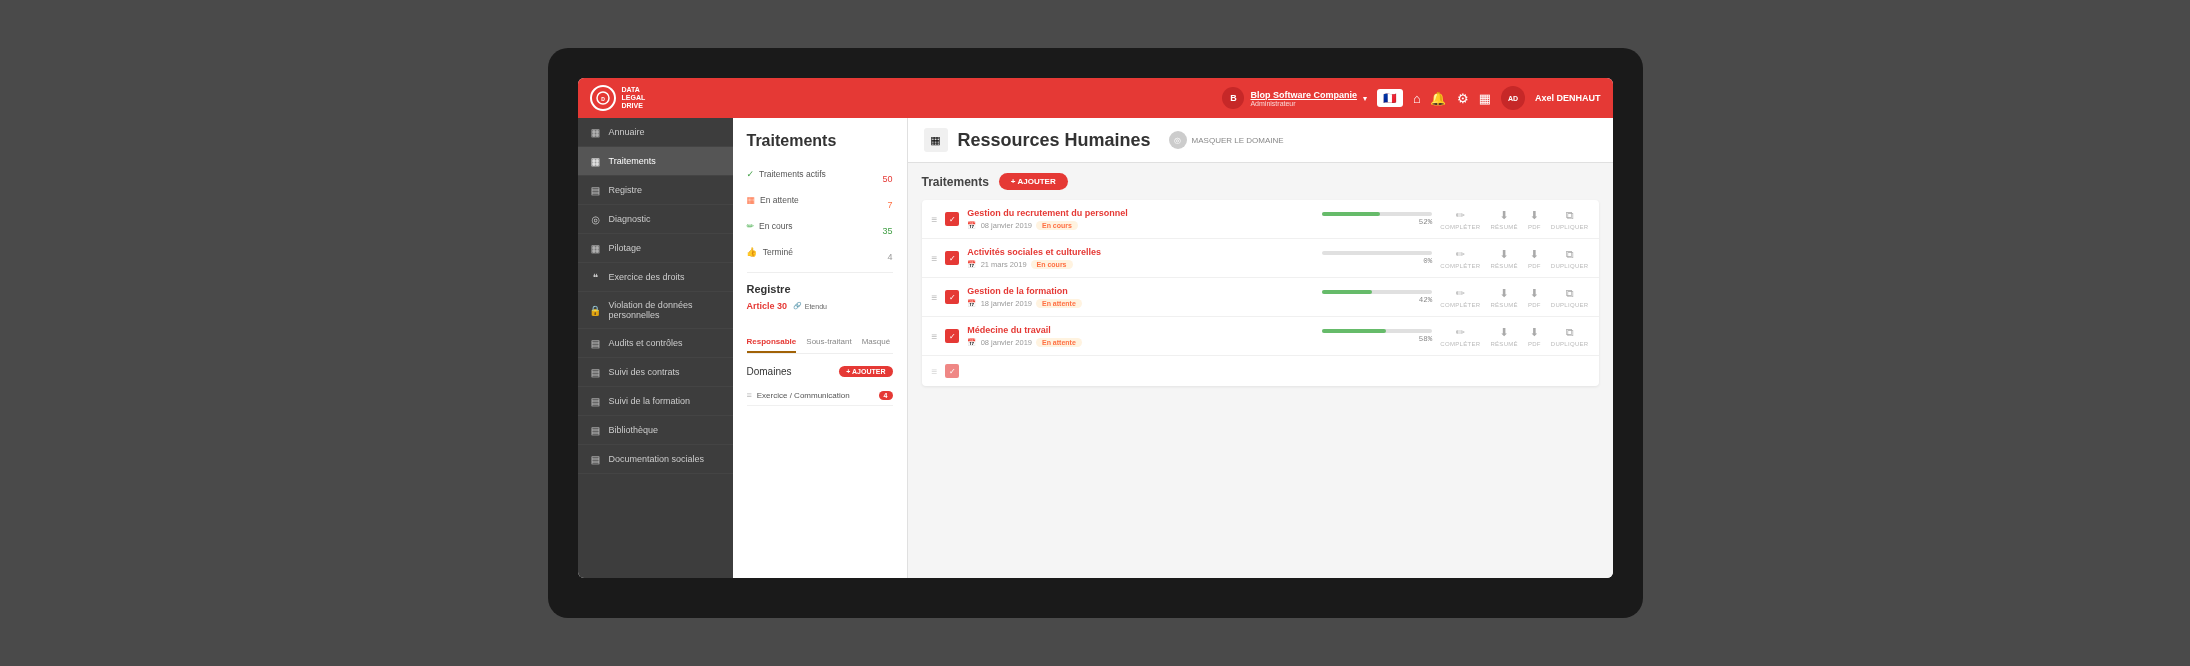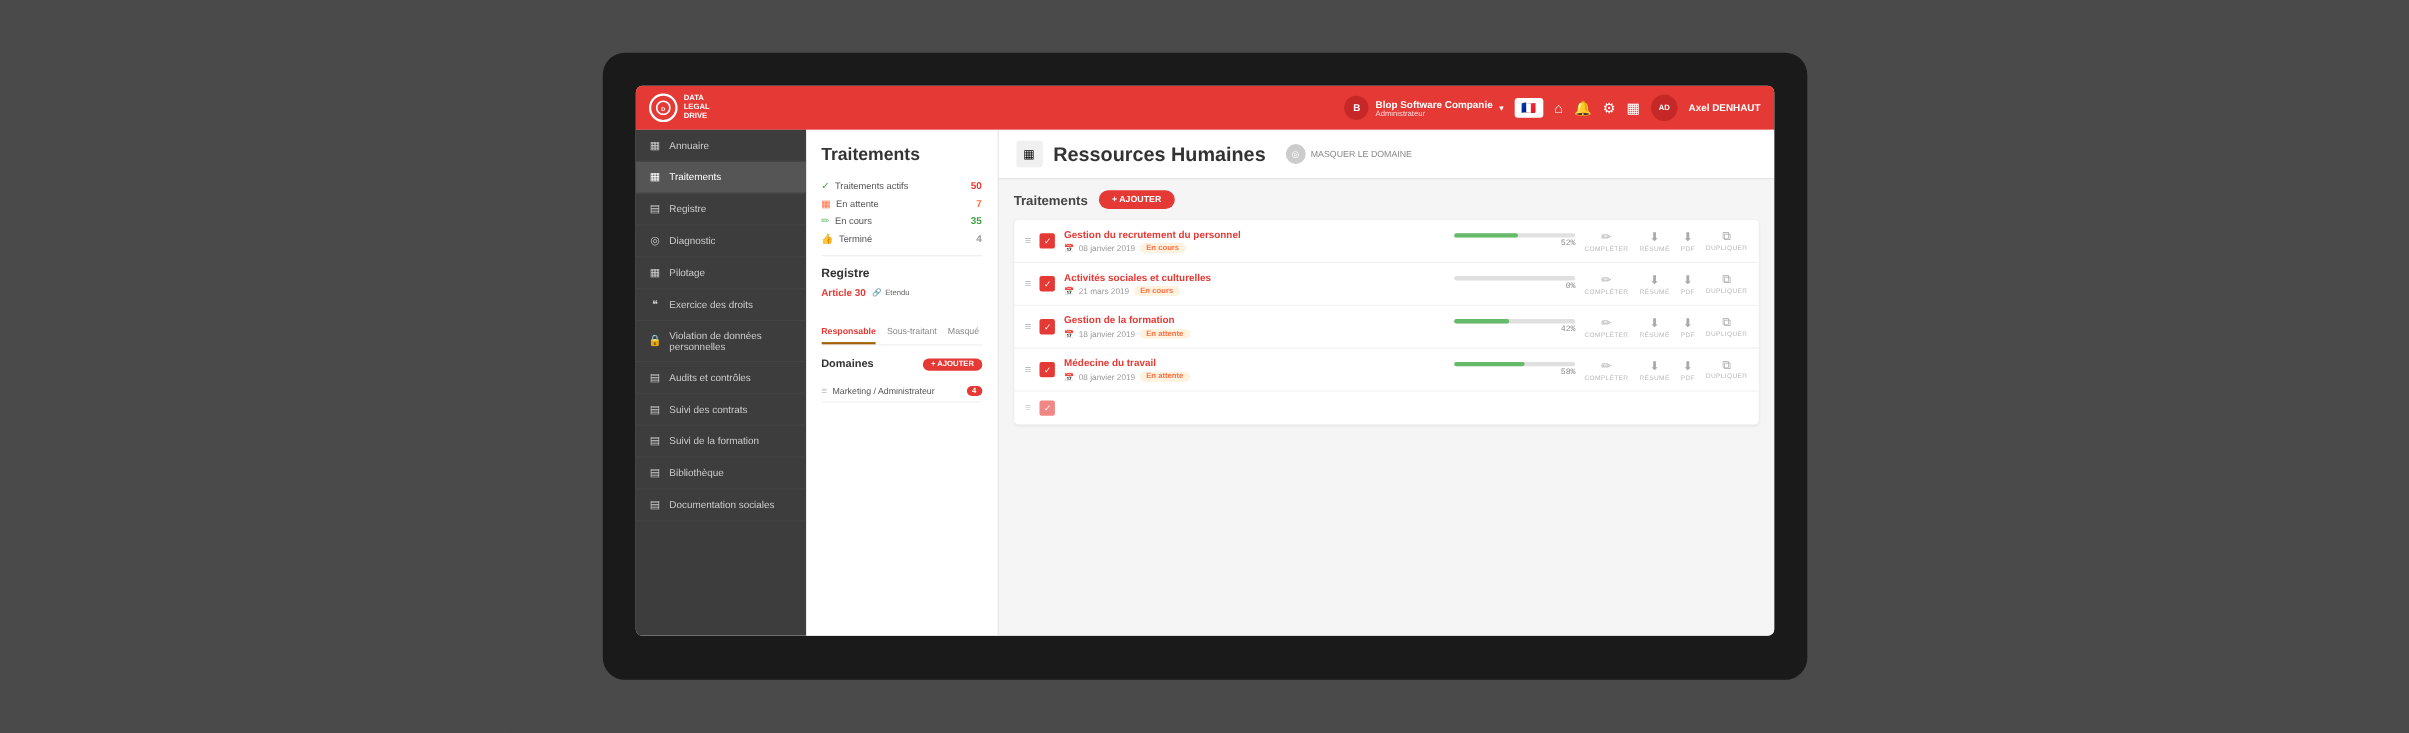--- a/index.html
+++ b/index.html
@@ -82,20 +82,21 @@
       align-items: center;
       justify-content: center;
       color: white;
       font-size: 9px;
       font-weight: 700;
     }
 
     .company-name {
       font-size: 9px;
       font-weight: 600;
+      text-decoration: underline;
     }
 
     .company-role {
       font-size: 7px;
       opacity: 0.8;
     }
 
     .flag-btn {
       background: white;
       border-radius: 3px;
@@ -207,22 +208,23 @@
       align-items: center;
       gap: 5px;
       color: #555;
     }
 
     .stat-icon {
       font-size: 9px;
     }
 
     .stat-count {
-      font-weight: 700;
+      font-weight: 400;
       font-size: 9px;
+      margin-top: 10px;
     }
 
     .stat-count.red { color: #e53935; }
     .stat-count.orange { color: #ff7043; }
     .stat-count.green { color: #43a047; }
     .stat-count.gray { color: #999; }
 
     .divider {
       border: none;
       border-top: 1px solid #eee;
@@ -279,21 +281,21 @@
 
     .domaines-header {
       display: flex;
       align-items: center;
       justify-content: space-between;
       margin-bottom: 8px;
     }
 
     .domaines-title {
       font-size: 10px;
-      font-weight: 700;
+      font-weight: 400;
       color: #333;
     }
 
     .ajouter-btn-small {
       background: #e53935;
       color: white;
       border: none;
       border-radius: 10px;
       padding: 2px 7px;
       font-size: 7px;
@@ -698,21 +700,21 @@
         </div>
 
         <div class="domaines-header">
           <span class="domaines-title">Domaines</span>
           <button class="ajouter-btn-small">+ AJOUTER</button>
         </div>
 
         <div class="domain-item">
           <div class="domain-left">
             <span style="color:#bbb;font-size:9px;">≡</span>
-            <span>Marketing / Administrateur</span>
+            <span>Exercice / Communication</span>
           </div>
           <span class="domain-count">4</span>
         </div>
       </div>
 
       <div class="right-content">
 
         <div class="content-header">
           <div class="grid-icon-btn">
             <span>▦</span>

